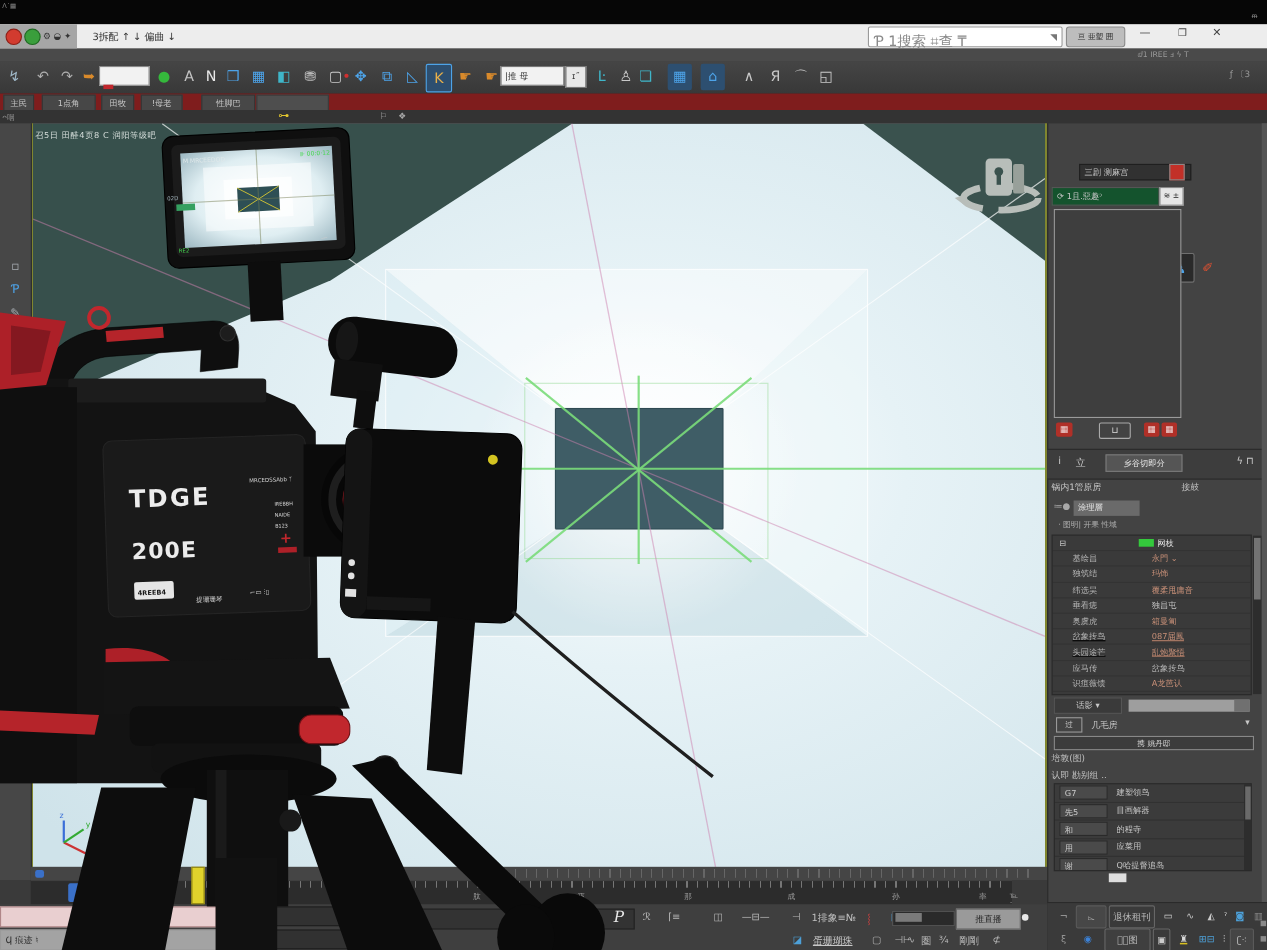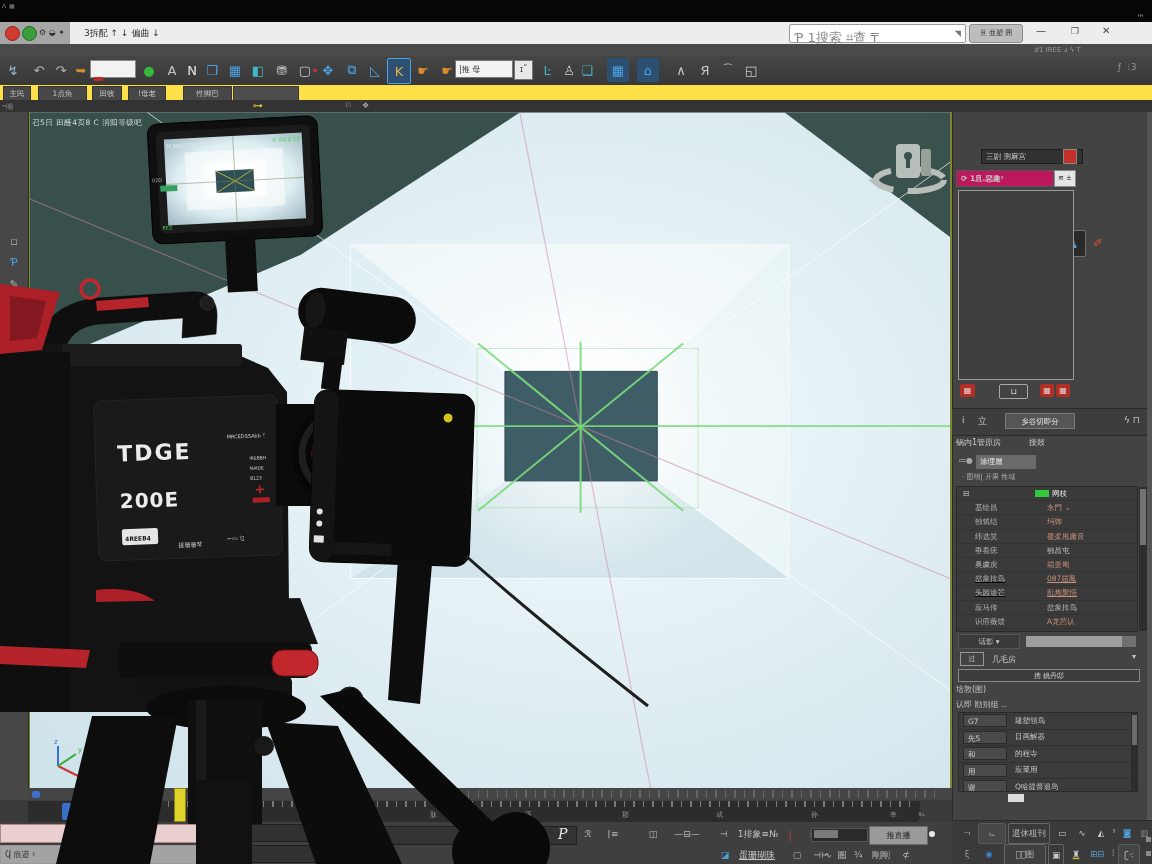--- a/index.html
+++ b/index.html
@@ -10,21 +10,21 @@
   
   .topstrip{left:0;top:0;width:1152px;height:22px;background:#060606;color:#8a8a8a;font-size:6px;}
   .titlebar{left:0;top:22px;width:1152px;height:22px;background:#ededed;border-bottom:1px solid #b5b5b5;}
   .traffic{left:0;top:22px;width:70px;height:22px;background:#a6a6a6;}
   .circle{border-radius:50%;width:13px;height:13px;top:4px;}
   .menubar{left:0;top:44px;width:1152px;height:12px;background:#4a4a4a;}
   .mtext{position:absolute;top:0;line-height:12px;font-size:7.5px;color:#d0d0d0;white-space:nowrap;}
   .toolbar{left:0;top:56px;width:1152px;height:29px;background:linear-gradient(#454545,#383838);border-bottom:1px solid #2c2c2c;}
   .tbic{position:absolute;top:2px;width:22px;height:24px;display:flex;align-items:center;justify-content:center;
         font-size:13px;border-radius:2px;}
-  .ribbon{left:0;top:85px;width:1152px;height:15px;background:#fde047;}
+  .ribbon{left:0;top:85px;width:1152px;height:15px;background:#7f1d1d;}
   .rtab{position:absolute;top:1px;height:13px;line-height:13px;text-align:center;font-size:7.5px;color:#c6c6c6;
         background:#474747;border:1px solid #353535;white-space:nowrap;overflow:hidden;}
   .ribsub{left:0;top:100px;width:1152px;height:12px;background:#333333;border-bottom:1px solid #222;}
   .subic{position:absolute;top:0;height:12px;line-height:12px;font-size:8px;color:#a8a8a8;}
   
   .lefttb{left:0;top:112px;width:28px;height:688px;background:#474747;border-right:1px solid #2d2d2d;z-index:4;}
   .ltic{position:absolute;left:3px;width:22px;height:18px;display:flex;align-items:center;justify-content:center;font-size:11px;}
   
   .vp{left:28px;top:112px;width:924px;height:688px;z-index:2;border-left:2px solid #80862f;border-right:2px solid #80862f;box-sizing:border-box;}
   .vplabel{left:32px;top:118px;z-index:6;font-size:7.5px;color:#d6dedb;letter-spacing:.5px;}
@@ -324,42 +324,42 @@
         <span class="ptab" style="margin-left: -952px; left: 1035px; color: rgb(77, 163, 232); background: rgb(42, 42, 42); border: 1px solid rgb(112, 112, 112);">◔</span>
         <span class="ptab" style="margin-left: -952px; left: 1060px; color: rgb(77, 163, 232); background: rgb(42, 42, 42); border: 1px solid rgb(112, 112, 112);">♟</span>
         <span class="ptab" style="margin-left: -952px; left: 1086px; color: rgb(224, 80, 48);">✐</span>
       </div>
   </div>
 
   <div class="abs" style="left:957px;top:149px;width:102px;height:15px;z-index:32;">
     <div class="pfield" style="width:100%;height:100%;margin-left:24px;">三剧 测麻宫</div>
   </div>
   <div class="abs" style="left:1063px;top:149px;width:14px;height:15px;background:#c23028;border:1px solid #888;box-sizing:border-box;z-index:32;"></div>
-  <div class="abs" style="left:956px;top:170px;width:98px;height:17px;background:#be185d;border:1px solid #555;z-index:32;
-                          font-size:7.5px;color:#c6c6c6;line-height:15px;padding-left:4px;box-sizing:border-box;font-weight:bold;">⟳ 1且.惡趣ᵓ</div>
+  <div class="abs" style="left:956px;top:170px;width:98px;height:17px;background:#14532d;border:1px solid #555;z-index:32;
+                          font-size:7.5px;color:#c6c6c6;line-height:15px;padding-left:4px;box-sizing:border-box;">⟳ 1且.惡趣ᵓ</div>
   <div class="abs" style="left:1054px;top:170px;width:22px;height:17px;background:#e6e6e6;border:1px solid #888;z-index:32;
                           font-size:7px;color:#222;text-align:center;line-height:15px;box-sizing:border-box;">≋ ±</div>
   <div class="abs listbox"></div>
   <div class="abs" style="left:0;top:0;width:1152px;height:864px;z-index:32;pointer-events:none;">
       <span class="smbtn" style="left: 960px; width: 15px; color: rgb(240, 216, 216); background: rgb(176, 48, 40);">▦</span>
       <span class="smbtn" style="left: 999px; width: 27px; color: rgb(221, 221, 221); border: 1px solid rgb(170, 170, 170);">⊔</span>
       <span class="smbtn" style="left: 1040px; width: 14px; color: rgb(240, 216, 216); background: rgb(176, 48, 40);">▦</span>
       <span class="smbtn" style="left: 1056px; width: 14px; color: rgb(240, 216, 216); background: rgb(176, 48, 40);">▦</span>
     </div>
 
   <div class="abs" style="left:952px;top:408px;width:200px;height:26px;background:#3d3d3d;border-top:1px solid #2a2a2a;
                           border-bottom:1px solid #2a2a2a;z-index:32;">
     <span class="abs" style="left:10px;top:6px;font-size:9px;color:#c8c8c8;">i</span>
     <span class="abs" style="left:26px;top:6px;font-size:9px;color:#c8c8c8;">立</span>
     <div class="abs" style="left:53px;top:4px;width:70px;height:16px;background:#555;border:1px solid #7a7a7a;
                             font-size:7.5px;color:#e8e8e8;text-align:center;line-height:16px;box-sizing:border-box;">乡谷切即分</div>
     <span class="abs" style="left:172px;top:6px;font-size:9px;color:#c8c8c8;">ϟ ⊓</span>
   </div>
   <span class="abs nw" style="left:956px;top:437px;font-size:8px;color:#c8c8c8;z-index:32;">锅内1管原房</span>
-  <span class="abs nw" style="left:1029px;top:437px;font-size:8px;color:#c8c8c8;z-index:32;">接鼓</span>
+  <span class="abs nw" style="left:1074px;top:437px;font-size:8px;color:#c8c8c8;z-index:32;">接鼓</span>
   <span class="abs nw" style="left:958px;top:456px;font-size:8px;color:#a8a8a8;z-index:32;">≔●</span>
   <div class="abs" style="left:976px;top:455px;width:60px;height:14px;background:#6a6a6a;font-size:7.5px;color:#e8e8e8;
                           line-height:14px;padding-left:4px;box-sizing:border-box;z-index:32;">涂理層</div>
   <span class="abs nw" style="left:962px;top:472px;font-size:7px;color:#b0b0b0;z-index:32;">· 图明| 开果 性域</span>
 
   <div class="abs" style="left:956px;top:486px;width:182px;height:146px;background:#3a3a3a;border:1px solid #2a2a2a;
                           box-sizing:border-box;overflow:hidden;z-index:32;">
     <div class="t1row">
       <span class="t1l" style="padding-left:6px;color:#cccccc;">⊟</span>
       <span class="t1v" style="color:#e8e8e8;">

